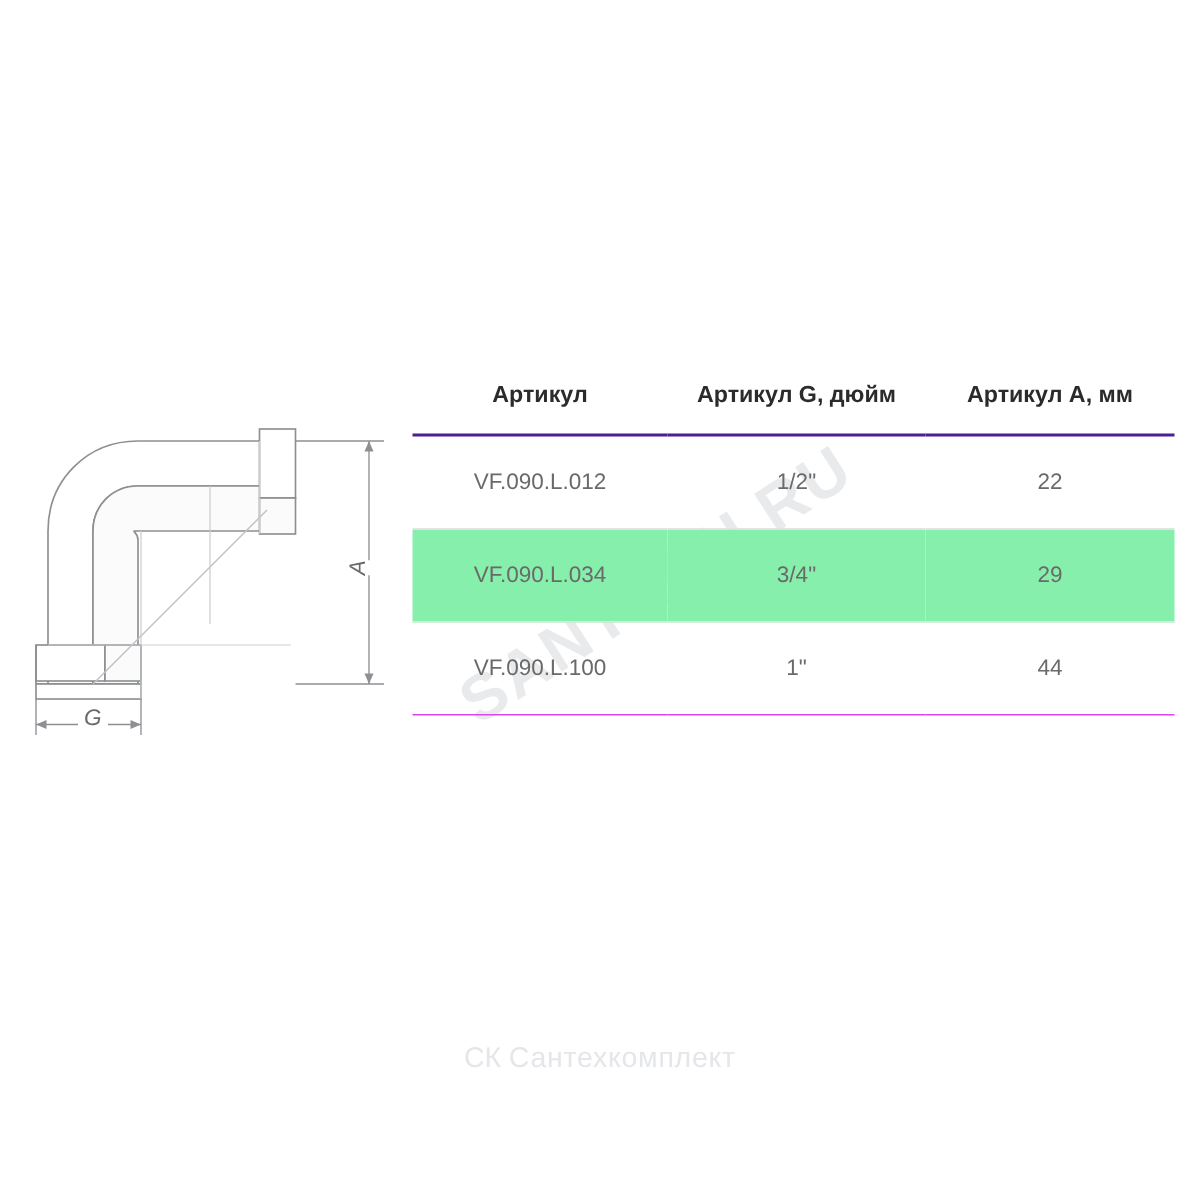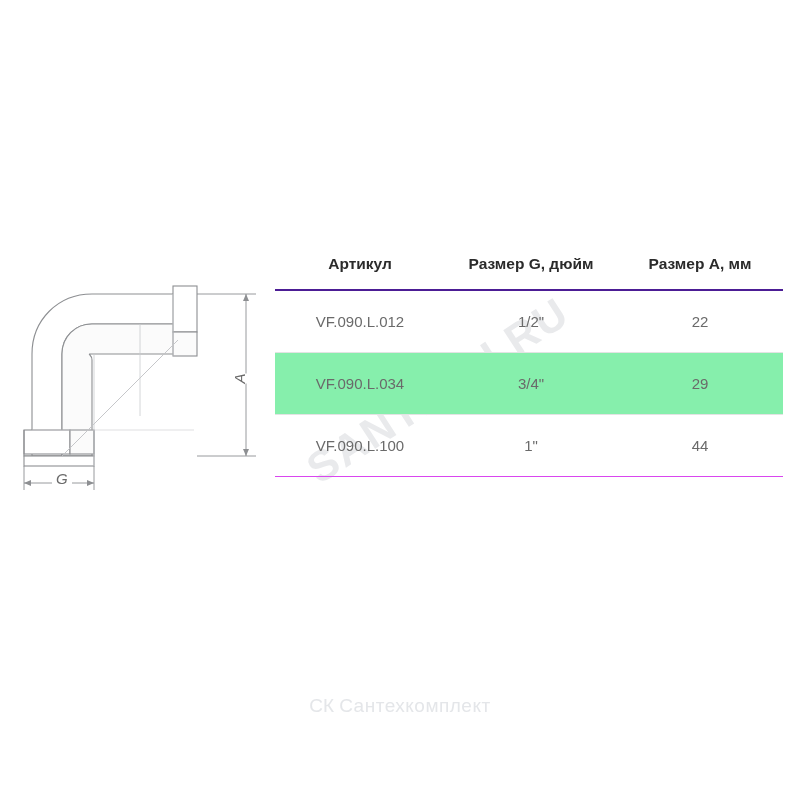--- a/index.html
+++ b/index.html
@@ -175,22 +175,22 @@
   <div class="table-wrap">
     <table class="spec">
       <colgroup>
         <col class="c-art">
         <col class="c-g">
         <col class="c-a">
       </colgroup>
       <thead>
         <tr>
           <th>Артикул</th>
-          <th>Размер G, дюйм</th>
-          <th>Размер A, мм</th>
+          <th>Артикул G, дюйм</th>
+          <th>Артикул A, мм</th>
         </tr>
       </thead>
       <tbody>
         <tr>
           <td>VF.090.L.012</td>
           <td>1/2"</td>
           <td>22</td>
         </tr>
         <tr class="alt">
           <td>VF.090.L.034</td>

